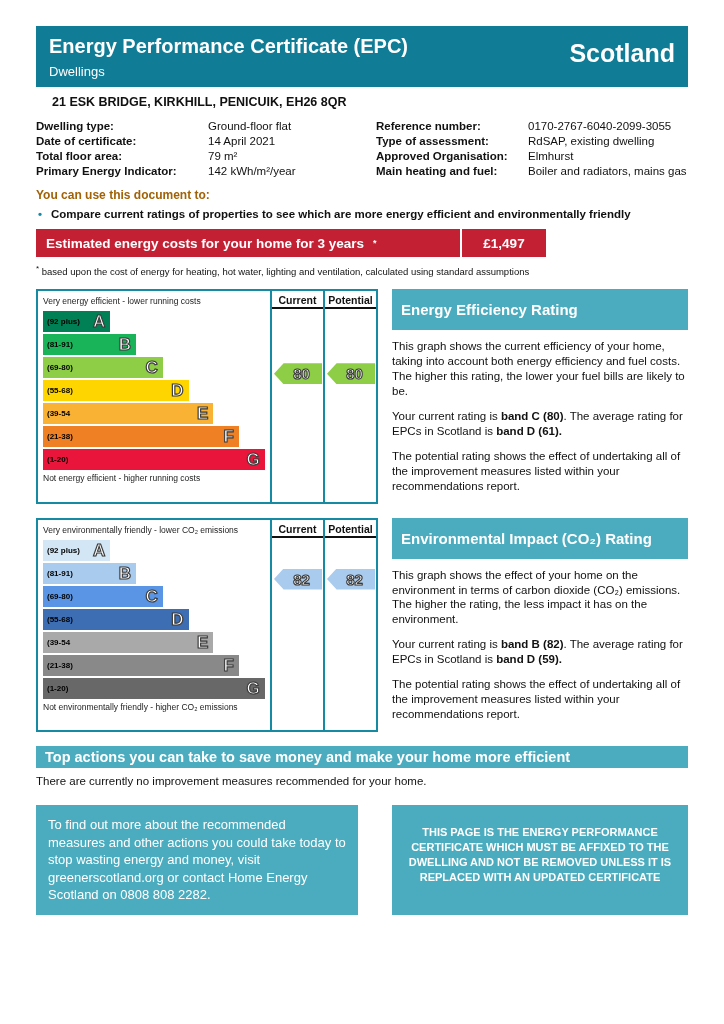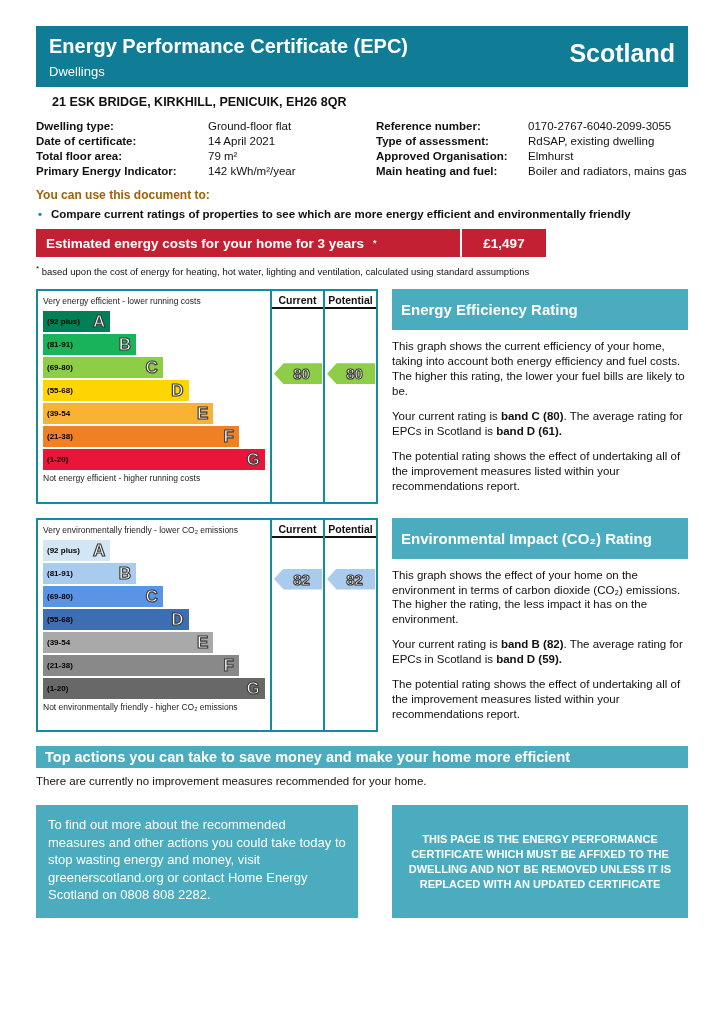--- a/index.html
+++ b/index.html
@@ -94,21 +94,21 @@
   .actions-note { font-size: 11.5px; margin-bottom: 18px; }
 
   
   .bottom-boxes { display: flex; gap: 34px; }
   .info-box {
     width: 322px; background: #4aacbe; color: #fff;
     font-size: 13px; line-height: 1.35; padding: 11px 12px;
   }
   .notice-box {
     flex: 1; background: #4aacbe; color: #fff; font-weight: bold;
-    font-size: 11px; line-height: 1.35; text-align: center; padding: 27px 14px;
+    font-size: 11px; line-height: 1.35; text-align: center; padding: 20px 14px;
   }
 </style>
 </head>
 <body>
 
 <div class="page">
 
   <div class="header">
     <div>
       <div class="header-title">Energy Performance Certificate (EPC)</div>

